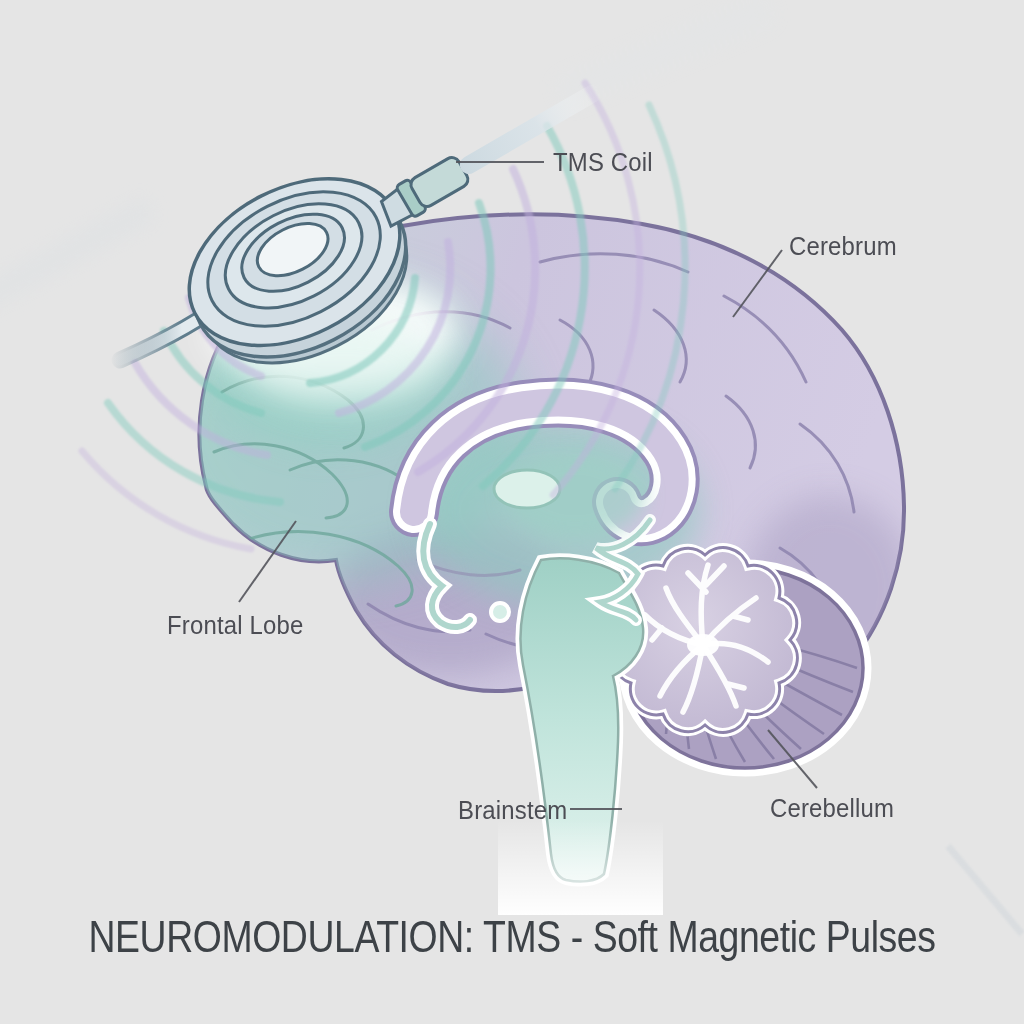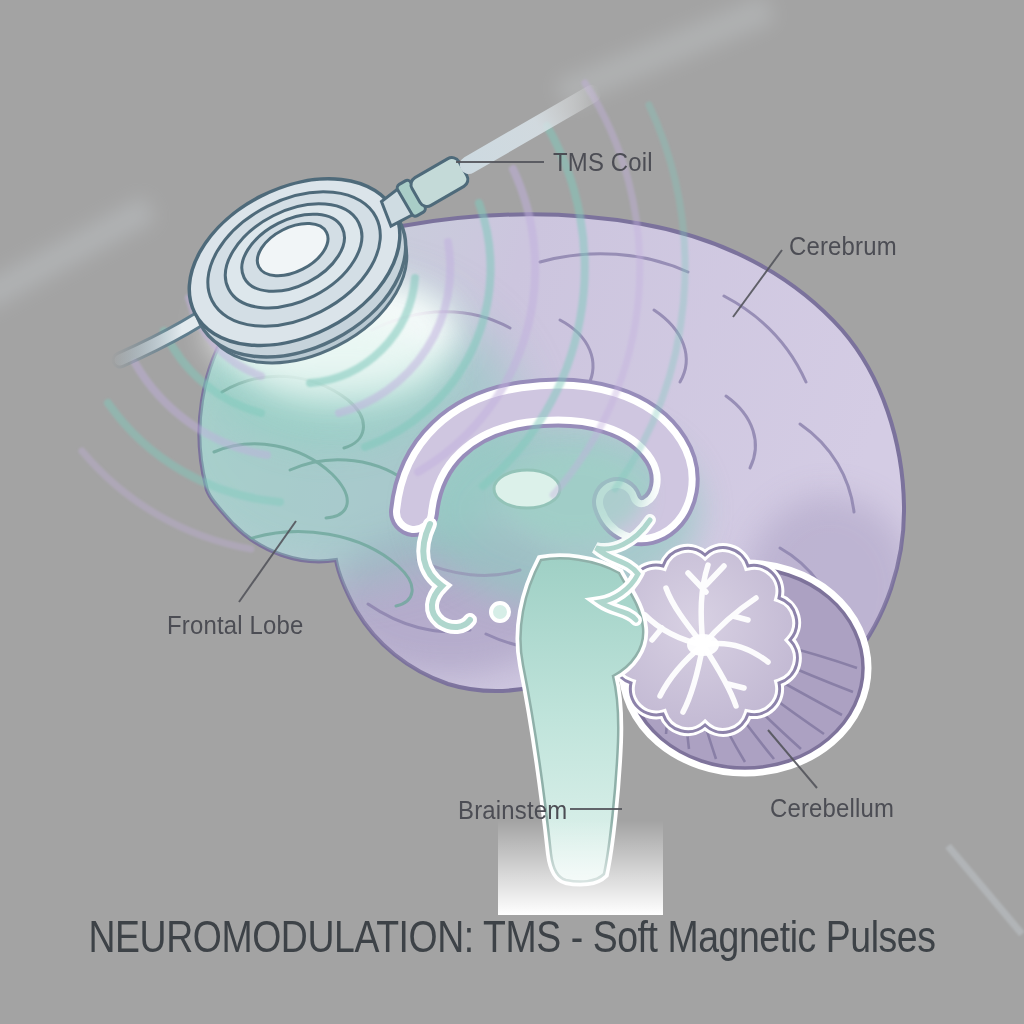--- a/index.html
+++ b/index.html
@@ -1,16 +1,16 @@
 <!DOCTYPE html>
 <html><head>
 <meta charset="utf-8">
 <style>
   html,body{margin:0;padding:0;background:#ffffff;}
-  #stage{position:relative;width:1024px;height:1024px;background:#a3a3a3;overflow:hidden;
+  #stage{position:relative;width:1024px;height:1024px;background:#e5e5e5;overflow:hidden;
          font-family:"Liberation Sans","DejaVu Sans",sans-serif;}
   #stage svg{position:absolute;left:0;top:0;}
   .anat-label{position:absolute;font-size:26px;color:#4c4d54;white-space:nowrap;
               transform:scaleX(.92);transform-origin:left top;letter-spacing:.2px;}
   .fig-title{position:absolute;left:0;top:912px;width:1024px;text-align:center;
              font-size:44px;color:#3d4247;white-space:nowrap;
              transform:scaleX(.85);transform-origin:center top;letter-spacing:-.5px;}
 </style>
 </head>
 <body>

